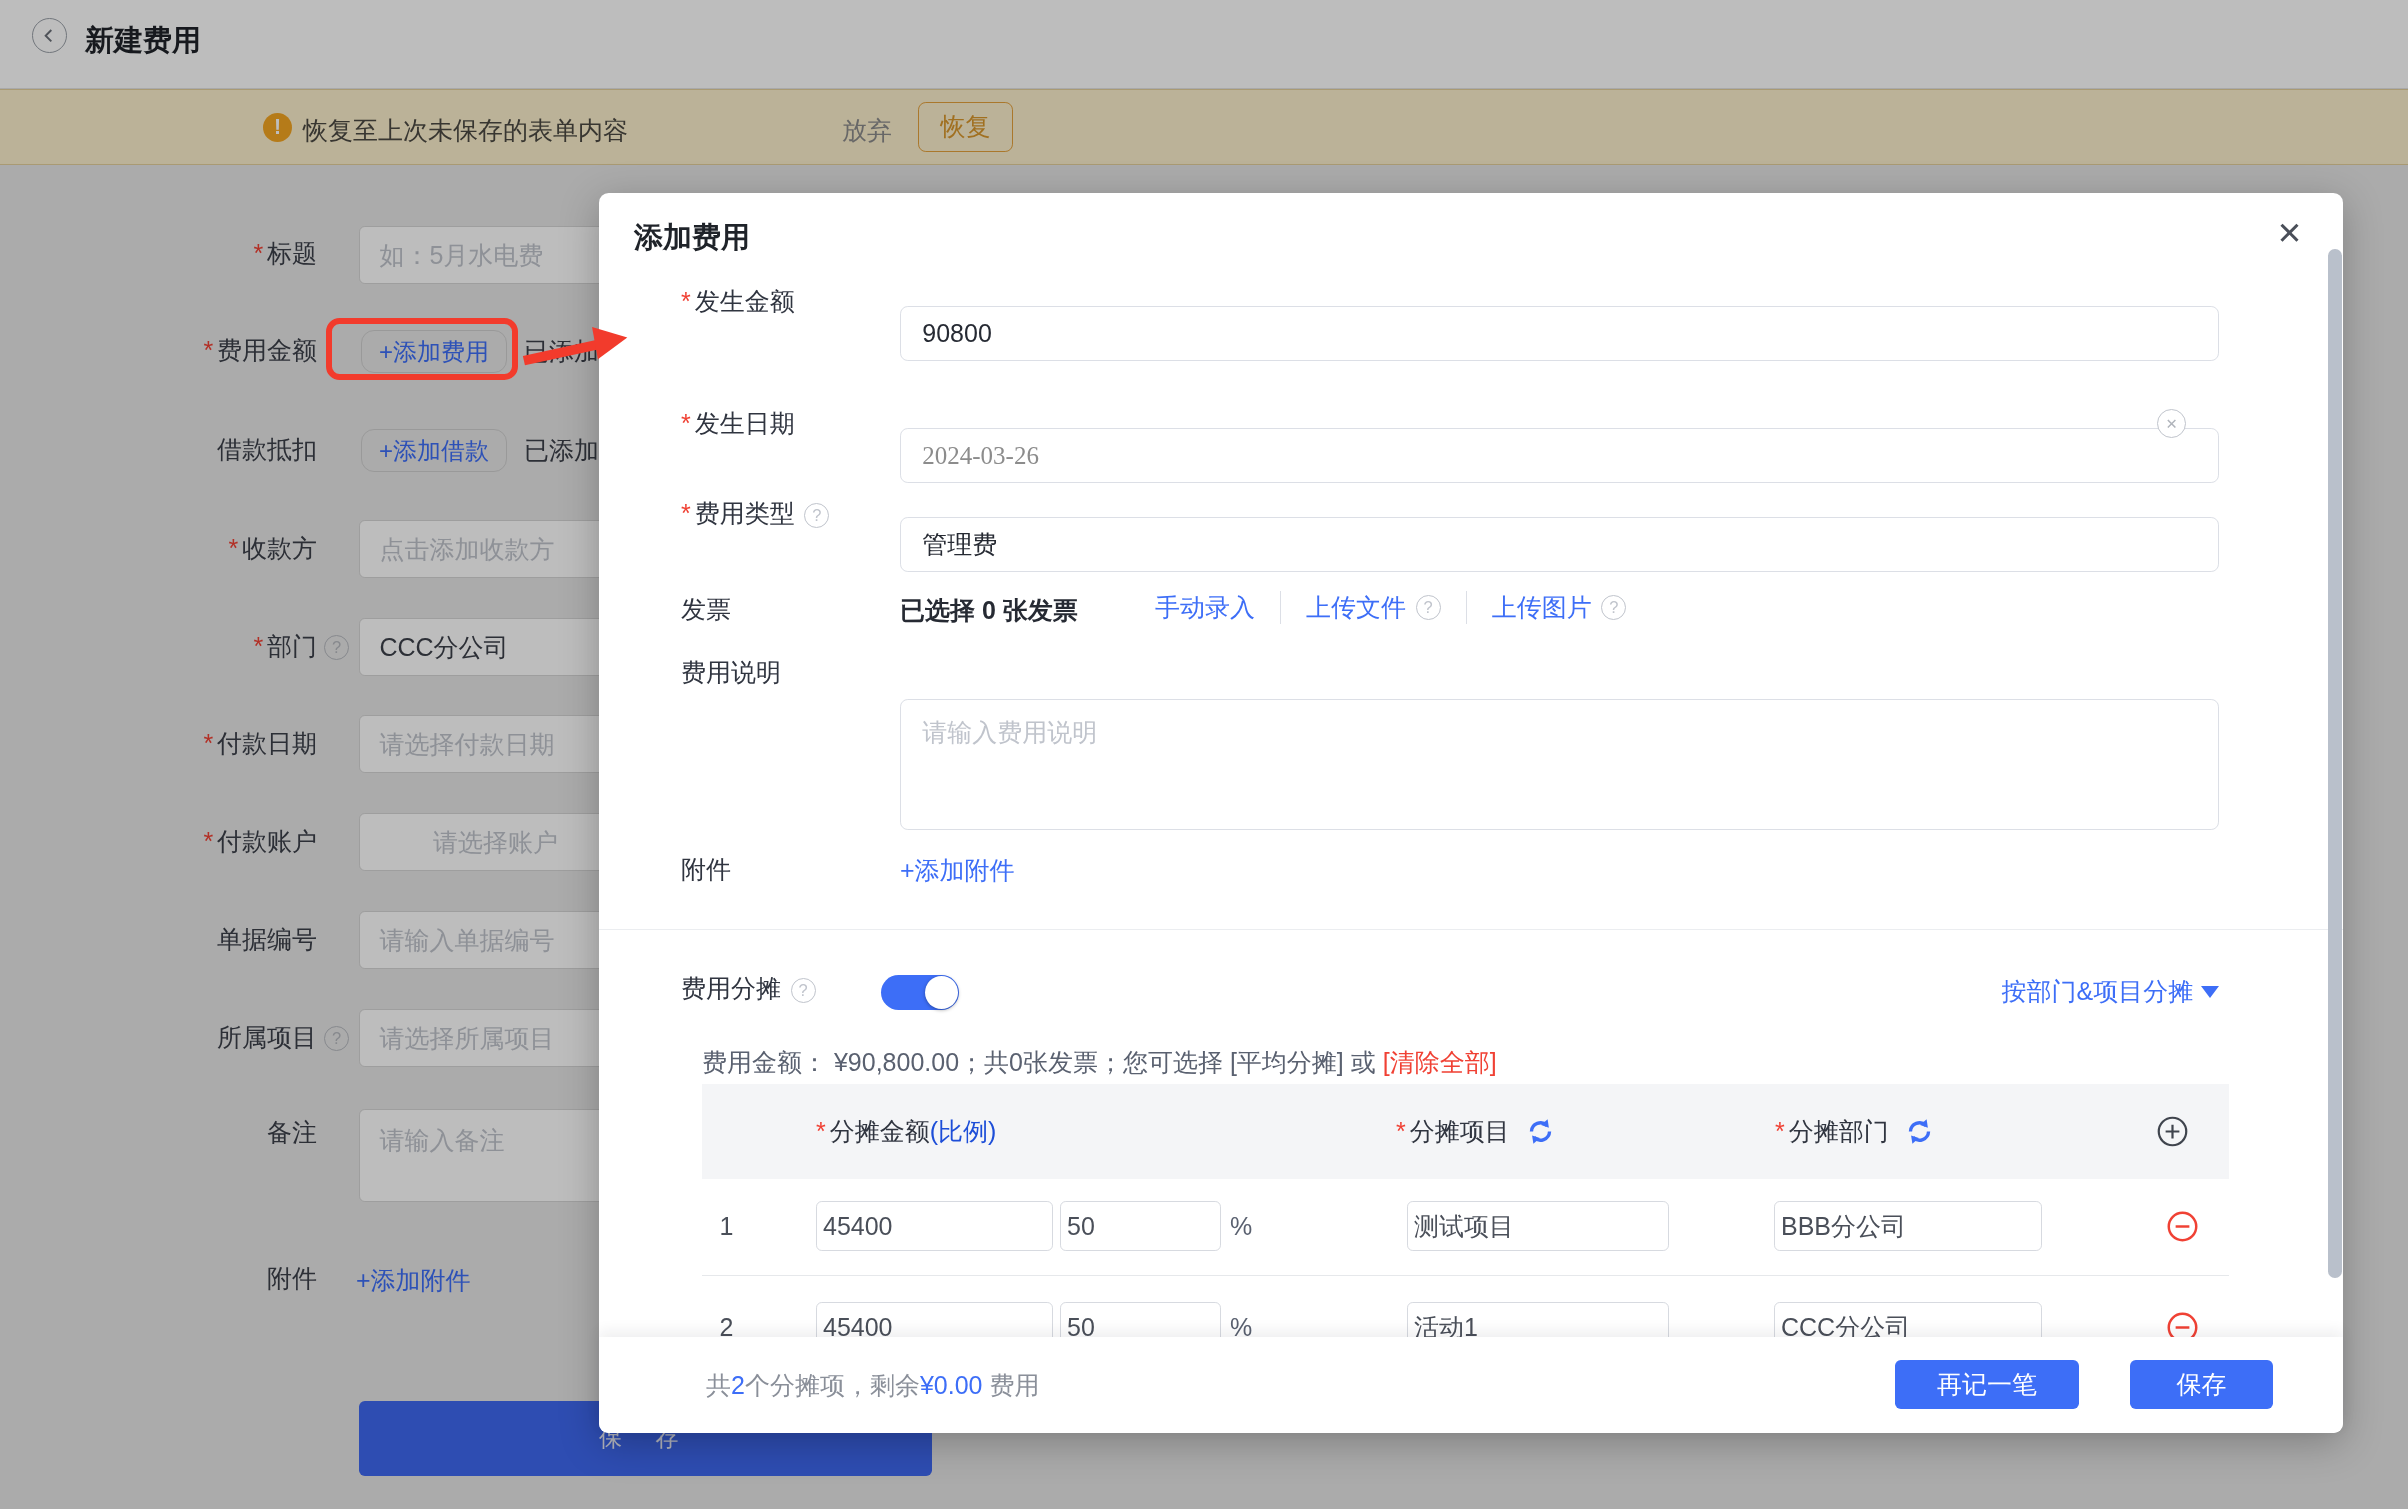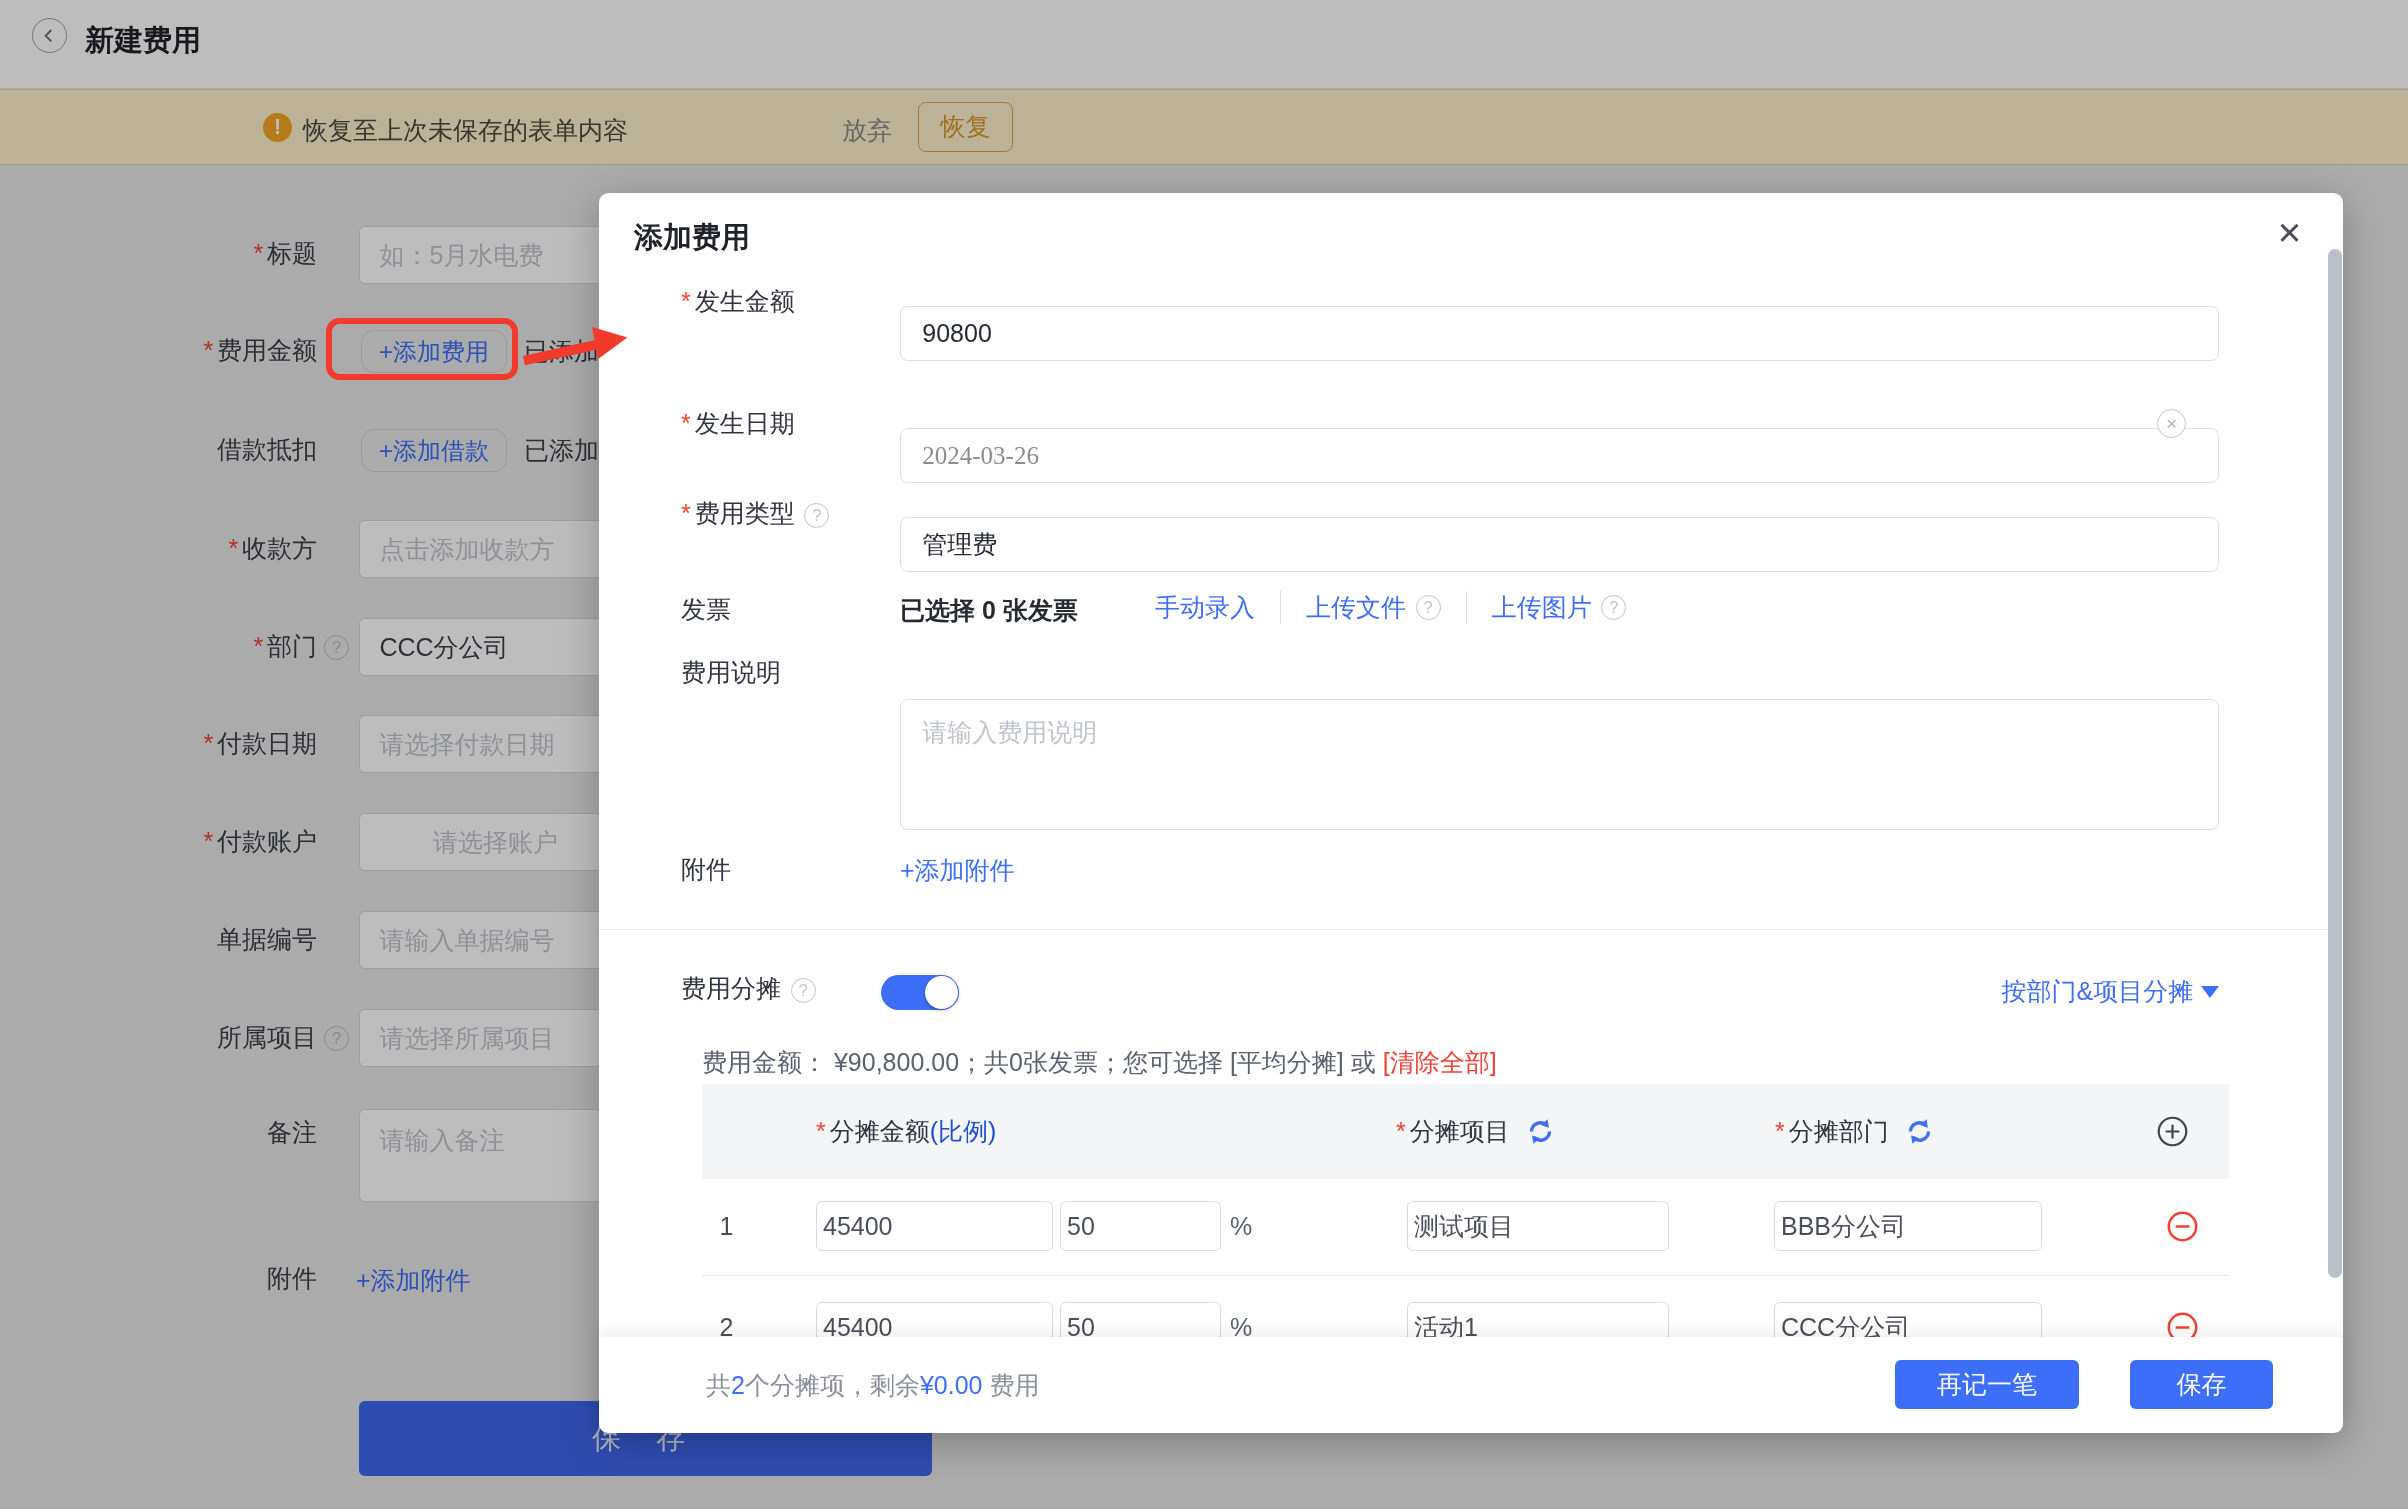--- a/index.html
+++ b/index.html
@@ -22,21 +22,21 @@
 
   .f-label { position:absolute; left:39px; width:278px; text-align:right; line-height:29px; color:#3c404a; white-space:nowrap; }
   .star { color:#f04134; margin-right:3.9px; }
   .help-dot { position:absolute; left:324px; width:25px; height:25px; border:1.9px solid #b6b9bf; border-radius:50%; color:#b6b9bf; font-size:16.5px; display:flex; align-items:center; justify-content:center; }
   .f-input { position:absolute; left:359px; width:417px; height:58px; background:#fff; border:1px solid #d5d5d5; border-radius:5.8px; display:flex; align-items:center; padding-left:19.4px; color:#3c404a; }
   .f-input.ph { color:#c0c4cc; }
   .f-area { height:93px; align-items:flex-start; padding-top:13.6px; }
   .mini-btn { position:absolute; left:361px; width:146px; height:43px; border:1px solid #cfcfcf; border-radius:13px; background:transparent; color:#3d6ef7; display:flex; align-items:center; justify-content:center; font-size:24px; }
   .added-txt { position:absolute; left:524px; line-height:43px; color:#3c404a; white-space:nowrap; }
   .blue-link { color:#3d6ef7; cursor:pointer; white-space:nowrap; }
-  .big-save { position:absolute; left:359px; top:1401px; width:573px; height:75px; background:#3f68f0; border-radius:5.8px; color:#f2f4ff; font-size:29px; letter-spacing:13.6px; display:flex; align-items:center; justify-content:center; }
+  .big-save { position:absolute; left:359px; top:1401px; width:573px; height:75px; background:#3f68f0; border-radius:5.8px; color:#f2f4ff; font-size:23px; letter-spacing:13.6px; display:flex; align-items:center; justify-content:center; }
 
   
   .overlay { position:absolute; inset:0; background:rgba(0,0,0,0.26); z-index:10; }
 
   
   .modal { position:absolute; left:599px; top:193px; width:1744px; height:1240px; background:#fff; border-radius:9.7px; box-shadow:0 9.7px 39px rgba(0,0,0,0.25); z-index:20; }
   .m-title { position:absolute; left:35px; top:25px; font-size:29px; font-weight:bold; color:#1f2329; }
   .m-close { position:absolute; left:1671px; top:21.3px; width:39px; height:39px; display:flex; align-items:center; justify-content:center; color:#4a4f59; font-size:31px; cursor:pointer; }
   .m-label { position:absolute; left:82px; color:#303540; line-height:31px; white-space:nowrap; }
   .m-input { position:absolute; left:301px; width:1319px; height:55px; border:1px solid #dcdfe6; border-radius:7.8px; display:flex; align-items:center; padding:0 21.3px; color:#262a33; background:#fff;margin-top:32px; }

